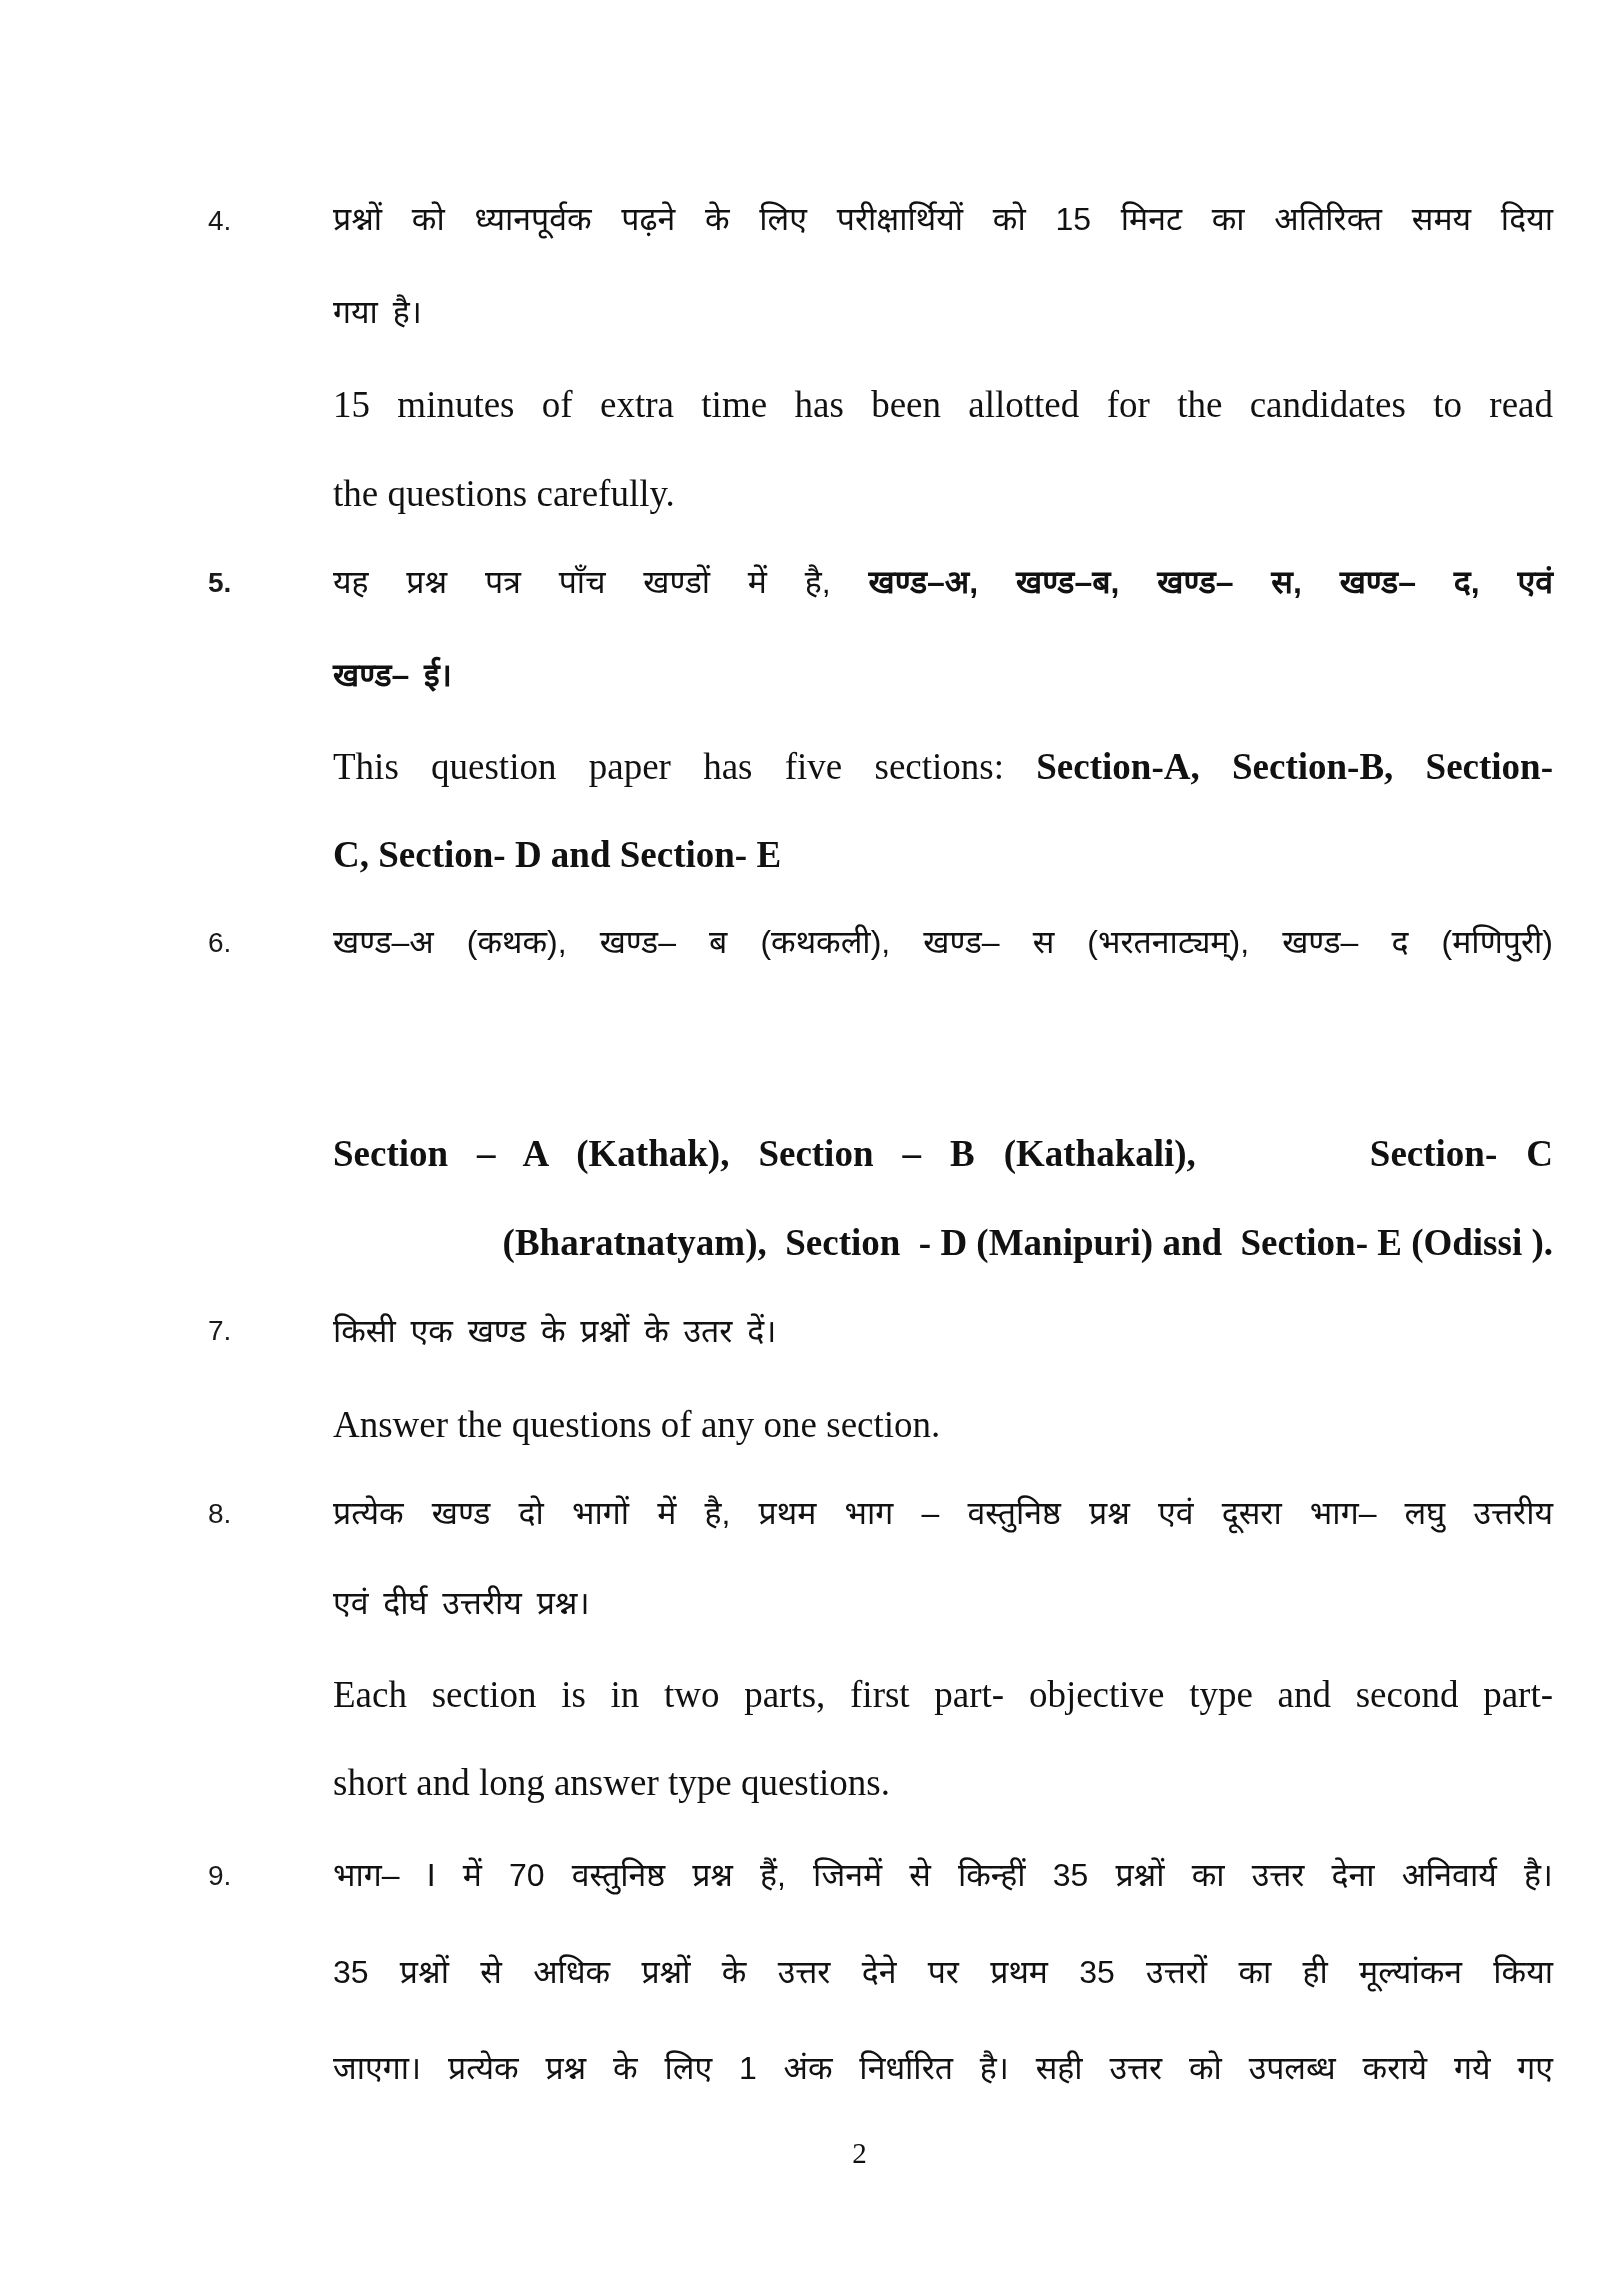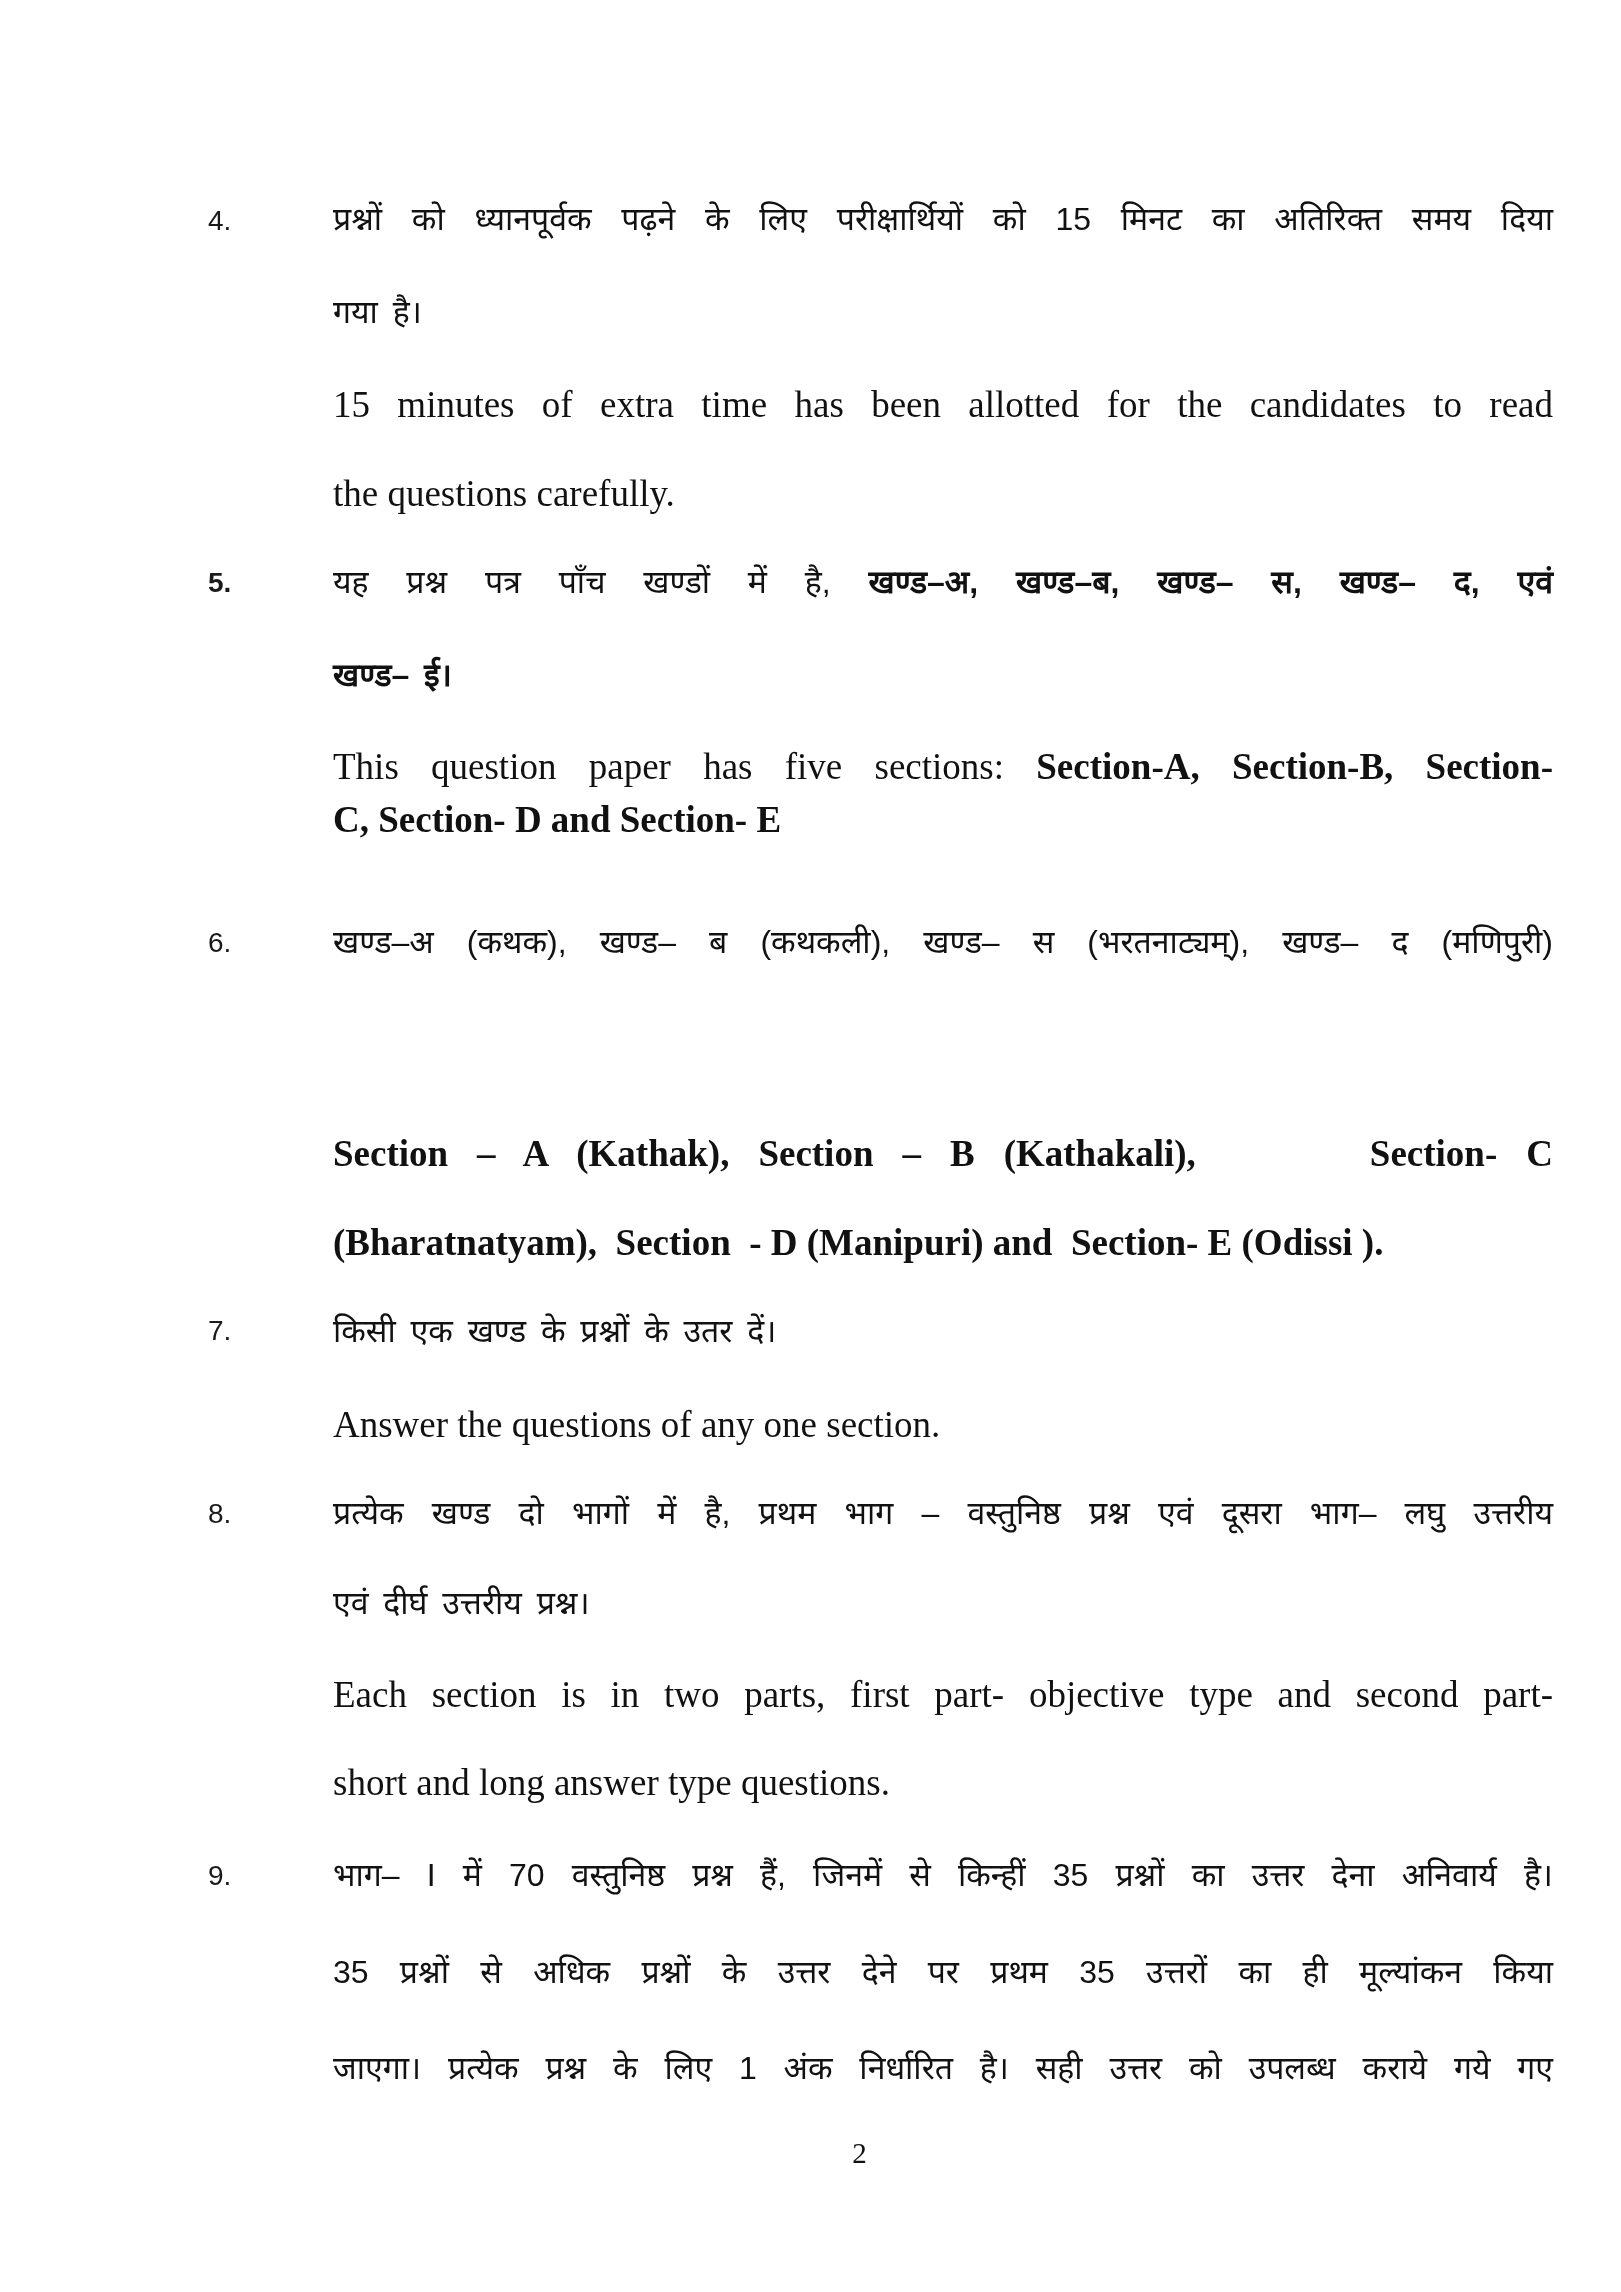--- a/index.html
+++ b/index.html
@@ -82,28 +82,28 @@
   <div class="num bold" style="top:563px">5.</div>
   <div class="line hi just" style="top:559px">
     <span>यह प्रश्न पत्र पाँच खण्डों में है, </span><span class="b">खण्ड–अ, खण्ड–ब, खण्ड– स, खण्ड– द, एवं</span>
   </div>
   <div class="line hi" style="top:652px">
     <span class="b">खण्ड– ई।</span>
   </div>
   <div class="line en just" style="top:743px">
     <span>This question paper has five sections: </span><span class="b">Section-A, Section-B, Section-</span>
   </div>
-  <div class="line en" style="top:796px">
+  <div class="line en" style="top:831px">
     <span class="b">C, Section- D and Section- E</span>
   </div>
 
   <div class="num" style="top:923px">6.</div>
   <div class="line hi just" style="top:919px">खण्ड–अ (कथक), खण्ड– ब (कथकली), खण्ड– स (भरतनाट्यम्), खण्ड– द (मणिपुरी)</div>
   <div class="line en b just" style="top:1130px; white-space:pre;">Section – A (Kathak), Section – B (Kathakali),      Section- C</div>
-  <div class="line en b" style="top:1219px; white-space:pre;">(Bharatnatyam),  Section  - D (Manipuri) and  Section- E (Odissi ).</div>
+  <div class="line en b" style="top:1219px; white-space:pre;text-align:right;">(Bharatnatyam),  Section  - D (Manipuri) and  Section- E (Odissi ).</div>
 
   <div class="num" style="top:1311px">7.</div>
   <div class="line hi" style="top:1308px">किसी एक खण्ड के प्रश्नों के उतर दें।</div>
   <div class="line en" style="top:1401px">Answer the questions of any one section.</div>
 
   <div class="num" style="top:1494px">8.</div>
   <div class="line hi just" style="top:1490px">प्रत्येक खण्ड दो भागों में है, प्रथम भाग – वस्तुनिष्ठ प्रश्न एवं दूसरा भाग– लघु उत्तरीय</div>
   <div class="line hi" style="top:1580px">एवं दीर्घ उत्तरीय प्रश्न।</div>
   <div class="line en" style="top:1759px">short and long answer type questions.</div>
   <div class="line en just" style="top:1671px">Each section is in two parts, first part- objective type and second part-</div>

